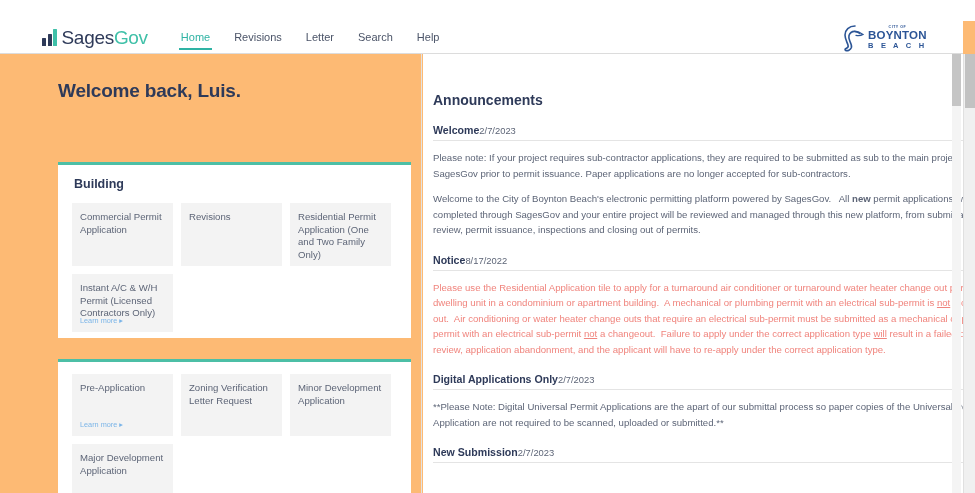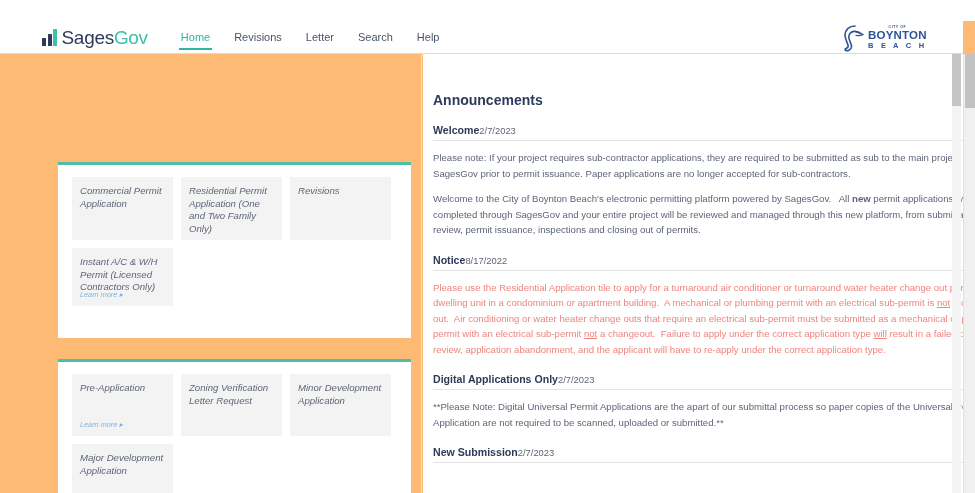--- a/index.html
+++ b/index.html
@@ -94,21 +94,21 @@
     background: #ffffff;
     border-top: 3px solid #4cbfa6;
     padding: 12px 14px 16px 14px;
   }
   .card-title {
     font-size: 12.5px;
     font-weight: bold;
     color: #2e3a59;
     margin: 0 0 12px 2px;
   }
-  .tiles { display: flex; flex-wrap: wrap; gap: 8px; font-style: italic; }
+  .tiles { display: flex; flex-wrap: wrap; gap: 8px; }
   .tile {
     width: 101px;
     background: #f3f3f3;
     padding: 8px 8px 6px 8px;
     font-size: 9.6px;
     color: #5d6577;
     line-height: 1.32;
     cursor: pointer;
     position: relative;
   }
@@ -229,31 +229,33 @@
         <span class="city-of">CITY OF</span>
         <span class="city-name">BOYNTON</span>
         <span class="city-sub">B E A C H</span>
       </span>
     </div>
   </div>
 
   <div class="content">
 
     <div class="left-col">
+      <div class="welcome-title">Welcome back, Luis.</div>
 
       <div class="card" id="card-building">
+        <div class="card-title">Building</div>
         <div class="tiles">
           <div class="tile">
             <span class="tile-label">Commercial Permit Application</span>
           </div>
           <div class="tile">
+            <span class="tile-label">Revisions</span>
+          </div>
+          <div class="tile">
             <span class="tile-label">Residential Permit Application (One and Two Family Only)</span>
-          </div>
-          <div class="tile">
-            <span class="tile-label">Revisions</span>
           </div>
           <div class="tile tall">
             <span class="tile-label">Instant A/C &amp; W/H Permit (Licensed Contractors Only)</span>
             <span class="learn">Learn more ▸</span>
           </div>
         </div>
       </div>
 
       <div class="card" id="card-planning">
         <div class="tiles">

